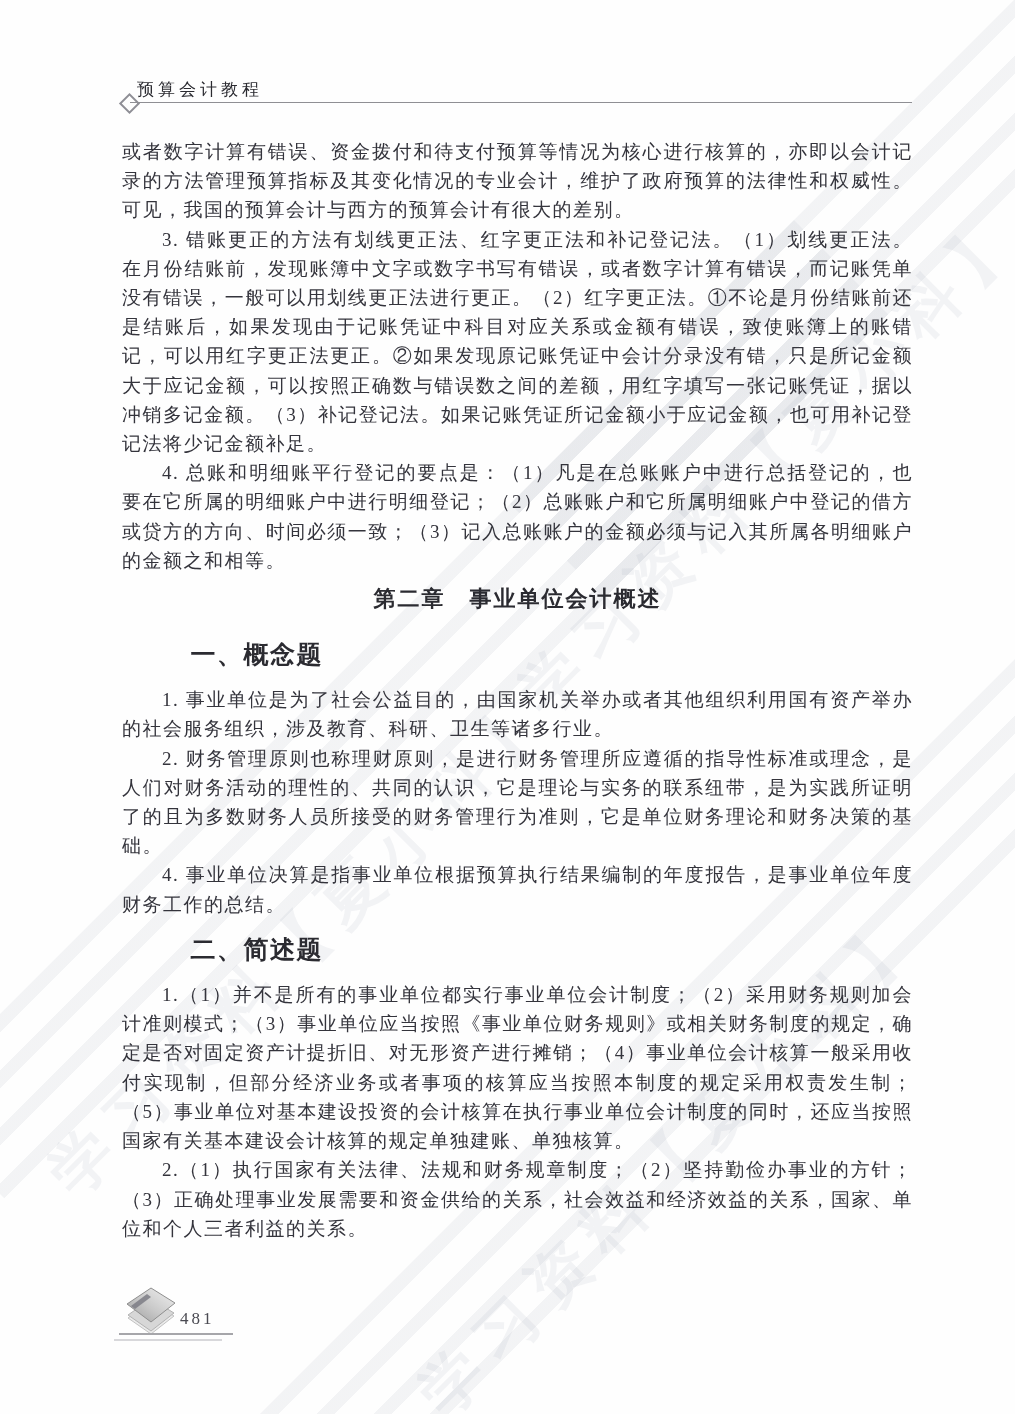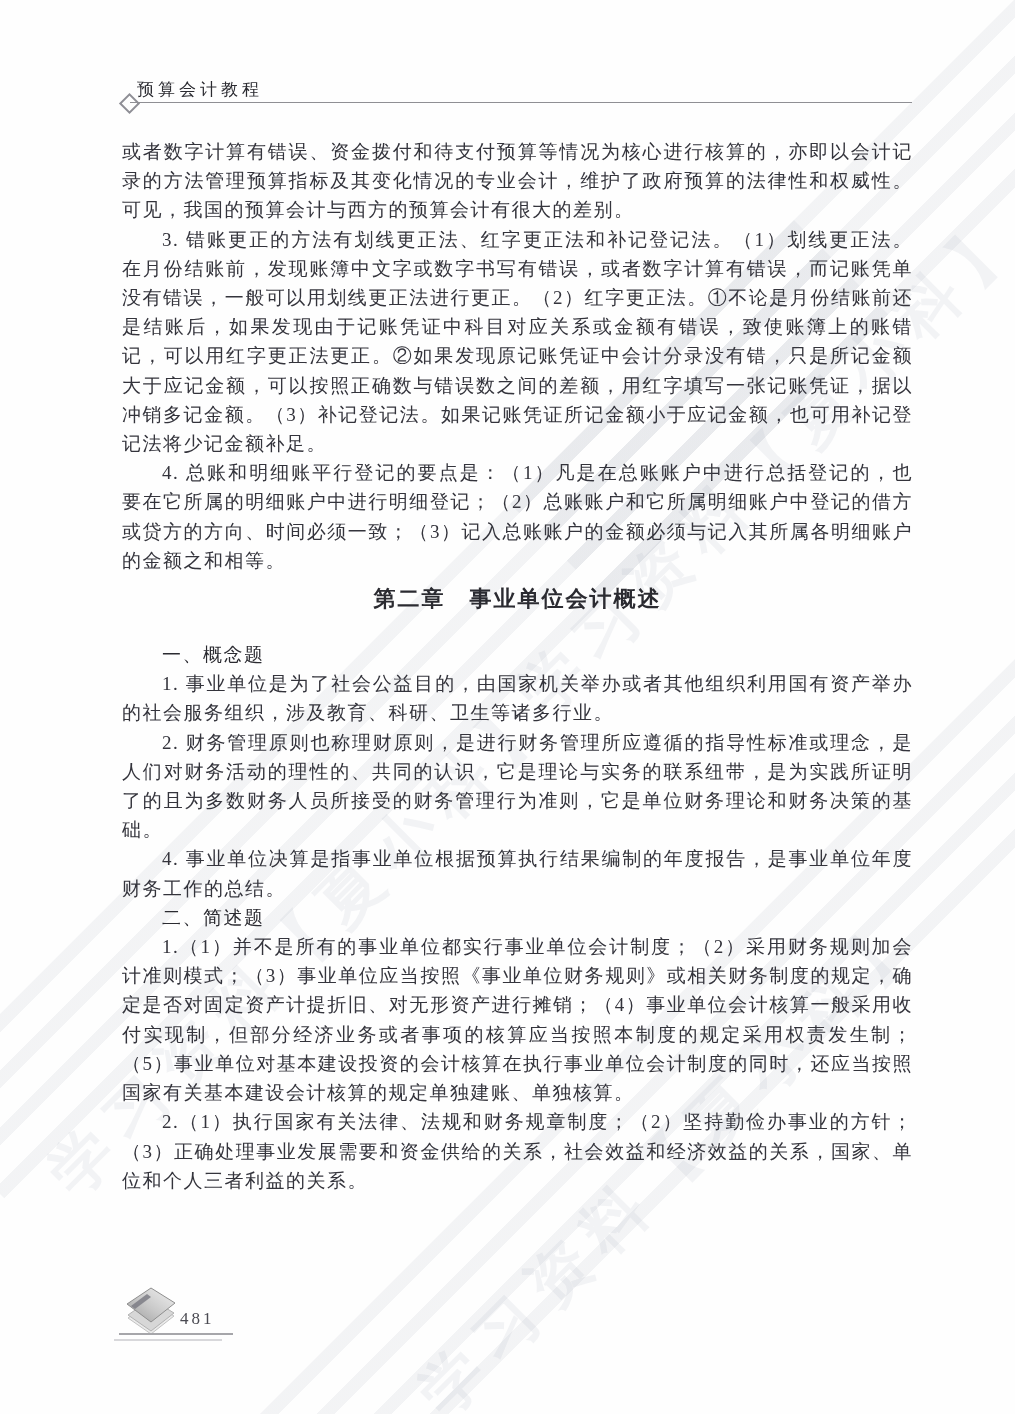--- a/index.html
+++ b/index.html
@@ -73,22 +73,22 @@
   .para.noindent { text-indent: 0; }
   .chapter-title {
     font-family: Liberation Serif, serif;
     font-weight: bold; font-size: 22px; letter-spacing: 2px;
     text-align: center; text-indent: 0;
     margin: 9px 0 26px 0; line-height: 30px;
     color: #2b2b31;
   }
   .section-heading {
     font-family: "Liberation Sans", "DejaVu Sans", sans-serif;
-    font-weight: normal; font-size: 19px;
-    margin: 0; text-indent: 2.1em; line-height: 29.2px;
+    font-weight: bold; font-size: 25px;
+    margin: 16px; text-indent: 2.1em; line-height: 29.2px;
     color: #2b2b31;
   }
 
   
   .page-footer { position: absolute; left: 0; top: 0; width: 100%; z-index: 3; }
   .book-icon { position: absolute; left: 124px; top: 1285px; }
   .page-number {
     position: absolute; left: 180px; top: 1309px;
     font-size: 17px; letter-spacing: 3px; color: #4a4a52;
   }

